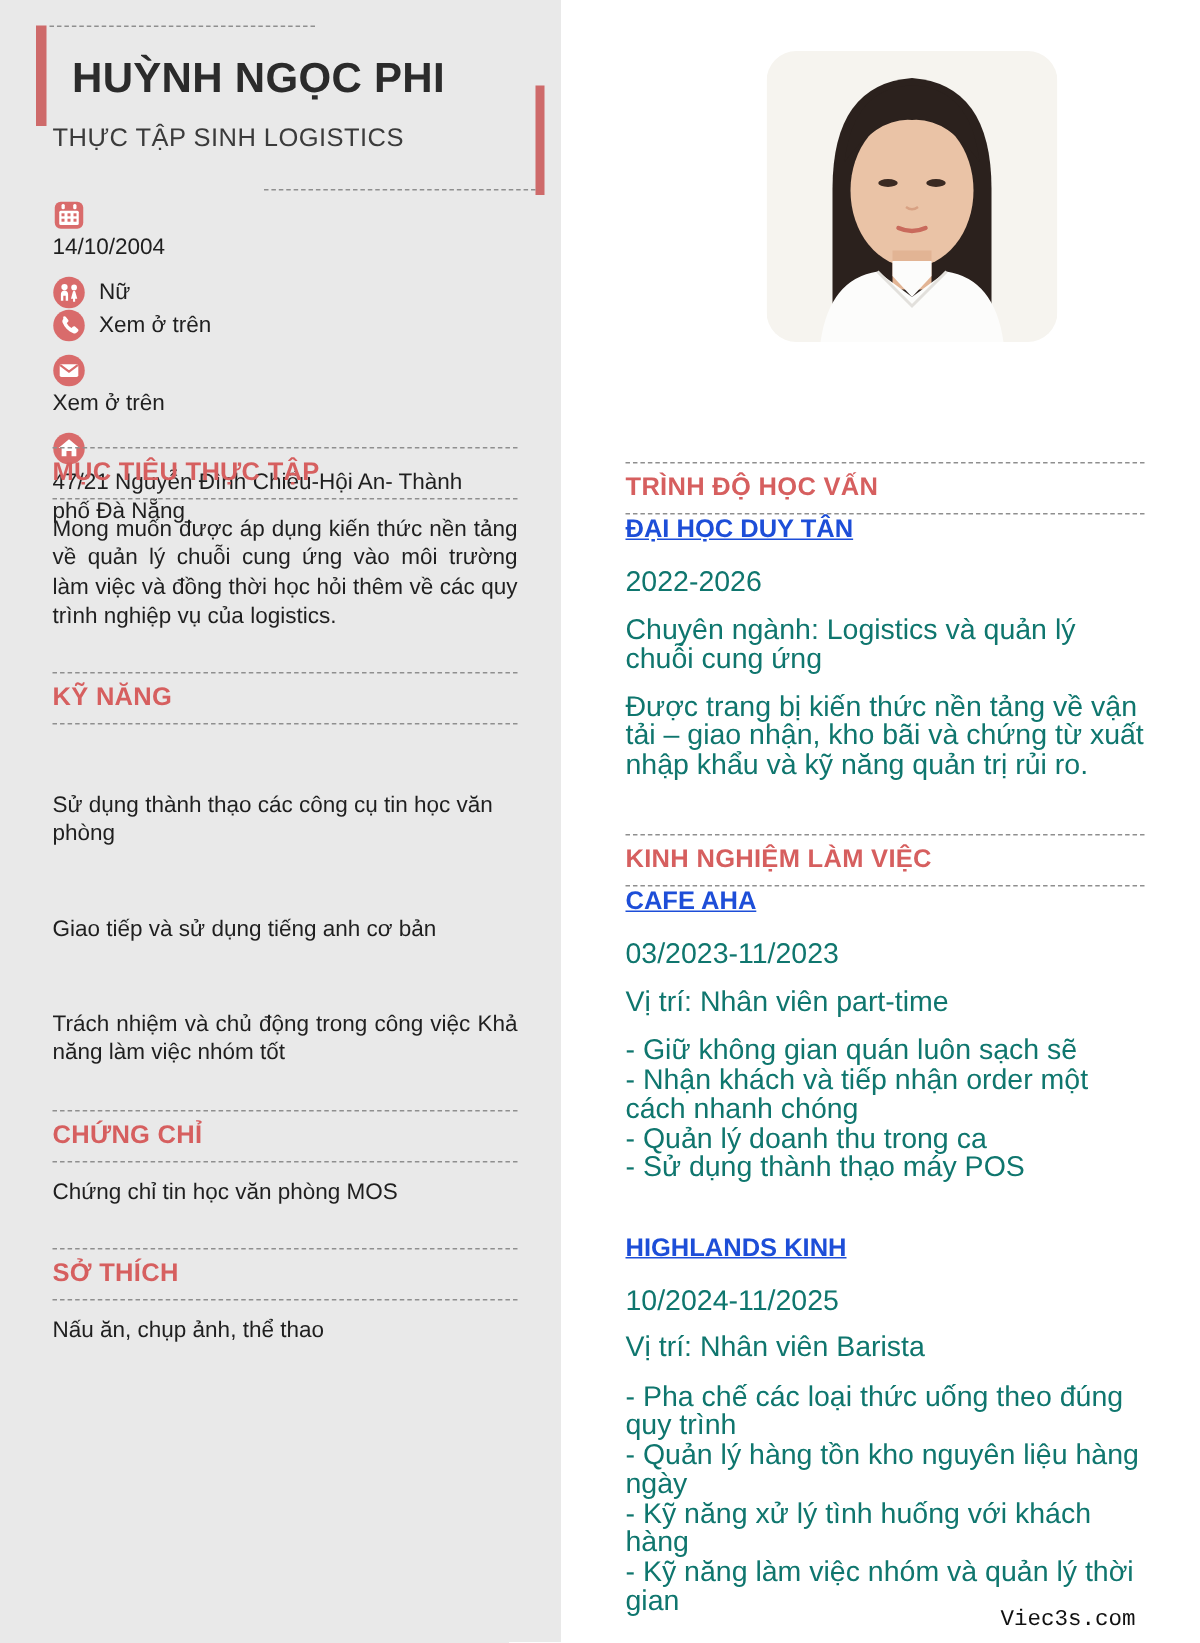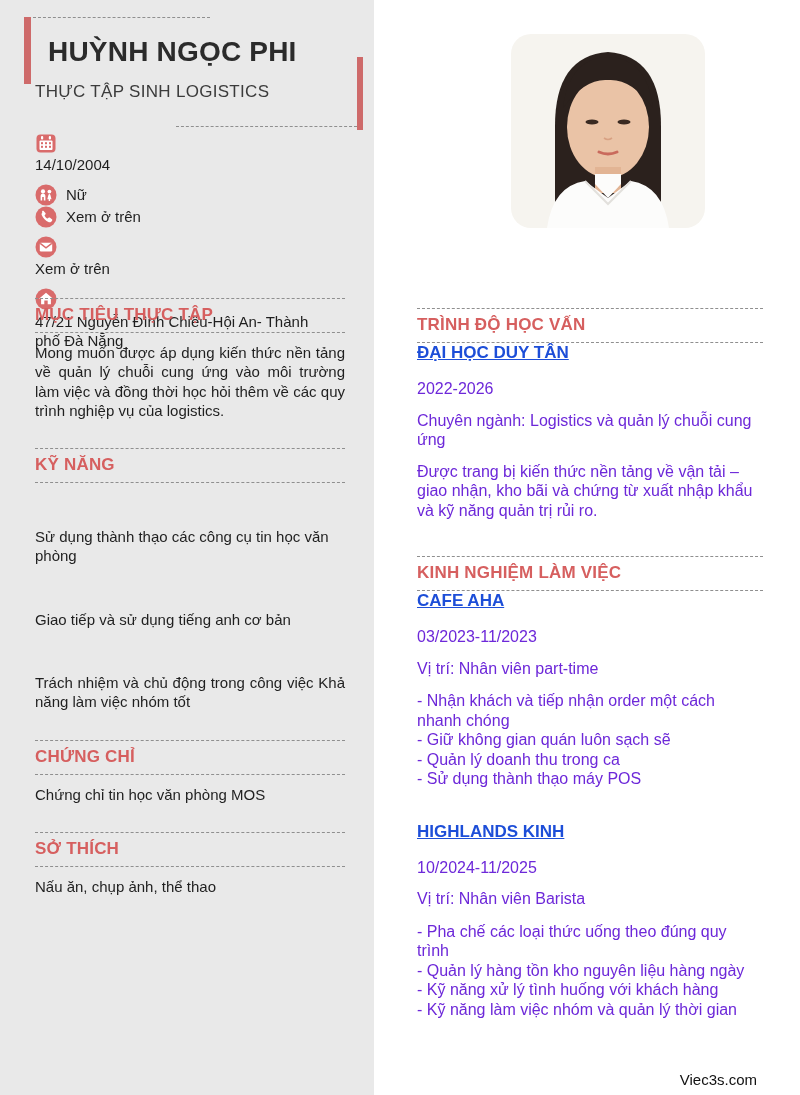--- a/index.html
+++ b/index.html
@@ -33,31 +33,31 @@
   }
   .left-sections{position:absolute;left:35px;top:298px;width:310px;}
   .sec-body{margin:10px 0 28px;font-size:15px;line-height:19.3px;color:#1f1f1f;}
   .para-justify{text-align:justify;}
   .skill{margin-bottom:11px;margin-top:44px;}
   .skill:last-child{margin-bottom:0;}
 
   
   .photo{position:absolute;left:511px;top:34px;width:194px;height:194px;border-radius:20px;overflow:hidden;}
   .right-sections{position:absolute;left:417px;top:308px;width:346px;}
-  .r-body{font-size:16px;line-height:19.5px;color:#6d28d9;}
+  .r-body{font-size:19px;line-height:19.5px;color:#0f766e;}
   .org{font-size:17px;font-weight:700;color:#1d4ed8;text-decoration:underline;}
   .period{margin-top:16px;}
   .position{margin-top:12px;}
   .duties{margin-top:13px;}
   .exp-gap{margin-top:36px;}
   .job2{margin-top:33px;}
 
   .brand{
     position:absolute;right:43px;top:1071px;
-    font-family:Liberation Sans, sans-serif;
+    font-family:Liberation Mono, monospace;
     font-size:15px;color:#111;
   }
 </style>
 </head>
 <body>
 
 <div class="page">
 
   <div class="left-panel">
     <div class="top-dash"></div>
@@ -193,22 +193,22 @@
     </div>
 
     <div class="exp-gap">
       <div class="sec-head">KINH NGHIỆM LÀM VIỆC</div>
 
       <div>
         <div class="org">CAFE AHA</div>
         <div class="r-body period">03/2023-11/2023</div>
         <div class="r-body position">Vị trí: Nhân viên part-time</div>
         <div class="r-body duties">
+          <div>- Giữ không gian quán luôn sạch sẽ</div>
           <div>- Nhận khách và tiếp nhận order một cách nhanh chóng</div>
-          <div>- Giữ không gian quán luôn sạch sẽ</div>
           <div>- Quản lý doanh thu trong ca</div>
           <div>- Sử dụng thành thạo máy POS</div>
         </div>
       </div>
 
       <div class="job2">
         <div class="org">HIGHLANDS KINH</div>
         <div class="r-body period">10/2024-11/2025</div>
         <div class="r-body position">Vị trí: Nhân viên Barista</div>
         <div class="r-body duties">

